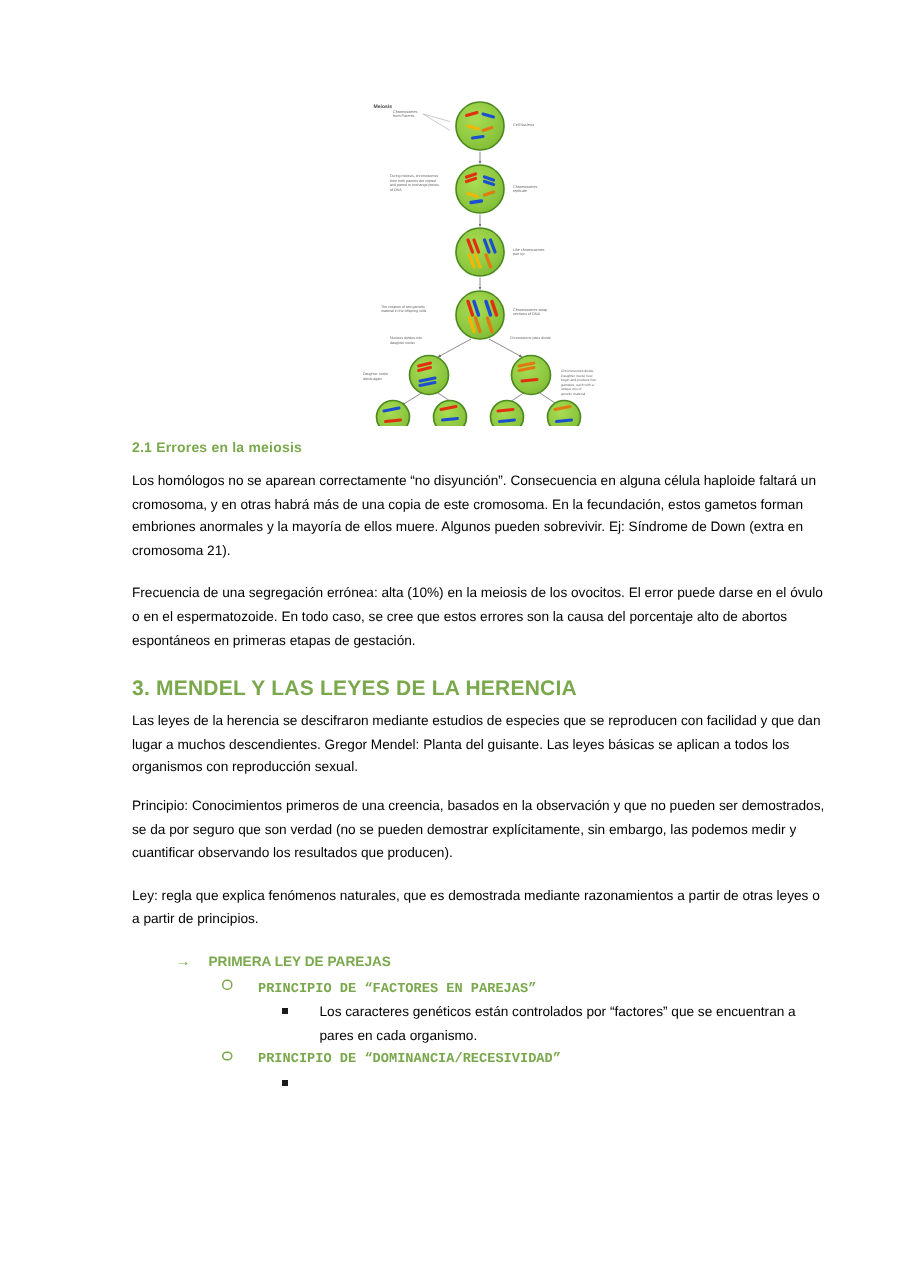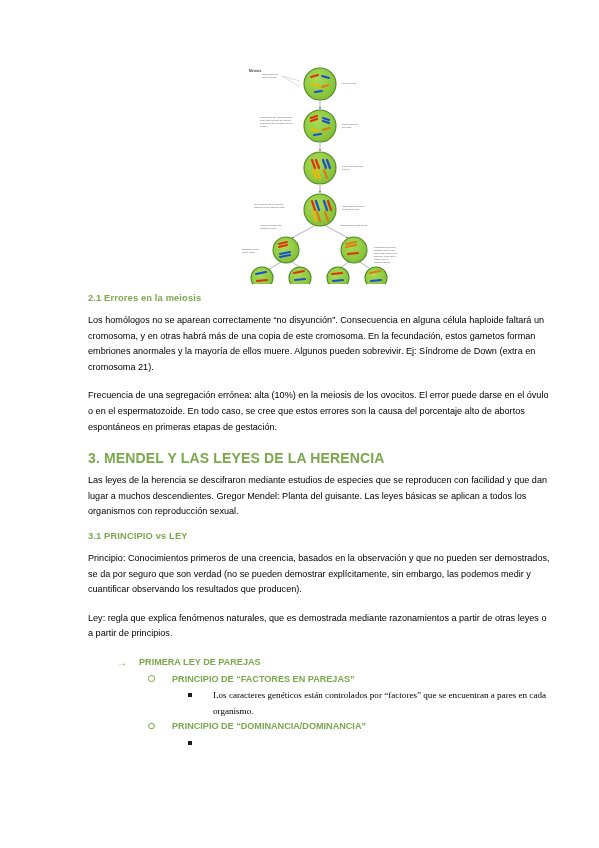--- a/index.html
+++ b/index.html
@@ -81,35 +81,35 @@
     top: 0px;
     color: #7AA84C;
     font-size: 10px;
     font-weight: bold;
   }
   .lvl2 {
     padding-left: 84px;
     color: #7AA84C;
     font-weight: bold;
     margin-bottom: 1px;
+    font-family: Liberation Mono, monospace;
   }
   .lvl2 .marker {
     position: absolute;
     left: 60px;
     top: 0px;
     color: #7AA84C;
     font-size: 8px;
     font-weight: normal;
   }
   .lvl3 {
     padding-left: 125px;
     color: #000000;
     font-weight: normal;
     margin-bottom: 0px;
-    font-family: Liberation Serif, serif;
   }
   .lvl3 .marker {
     position: absolute;
     left: 100px;
     top: 1px;
     color: #000000;
     font-size: 7px;
     line-height: 15.6px;
   }
   .sq {
@@ -302,21 +302,20 @@
     </p>
 
     <div class="gap-s"></div>
 
     <h2 class="sec big">3. MENDEL Y LAS LEYES DE LA HERENCIA</h2>
 
     <p class="body tight">
       <span>Las leyes de la herencia se descifraron mediante estudios de especies que se reproducen con facilidad y que dan lugar a muchos descendientes. Gregor Mendel: Planta del guisante. Las leyes básicas se aplican a todos los organismos con reproducción sexual.</span>
     </p>
 
-    <h2 class="sec">3.1 PRINCIPIO vs LEY</h2>
 
     <p class="body">
       <b>Principio</b><span>: Conocimientos primeros de una creencia, basados en la observación y que no pueden ser demostrados, se da por seguro que son verdad (no se pueden demostrar explícitamente, sin embargo, las podemos medir y cuantificar observando los resultados que producen).</span>
     </p>
 
     <p class="body">
       <b>Ley</b><span>: regla que explica fenómenos naturales, que es demostrada mediante razonamientos a partir de otras leyes o a partir de principios.</span>
     </p>
 
     <div class="outline">
@@ -332,21 +331,21 @@
       </div>
 
       <div class="lvl3">
         <span class="marker"><span class="sq"></span></span>
         <span>Los caracteres genéticos están controlados por “factores” que se encuentran a pares en cada organismo.</span>
       </div>
 
 
       <div class="lvl2">
         <span class="marker"><span class="circ"></span></span>
-        <span>PRINCIPIO DE “DOMINANCIA/DOMINANCIA”</span>
+        <span>PRINCIPIO DE “DOMINANCIA/RECESIVIDAD”</span>
       </div>
 
       <div class="lvl3">
         <span class="marker"><span class="sq"></span></span>
       </div>
 
     </div>
   </div>
 </div>
 

